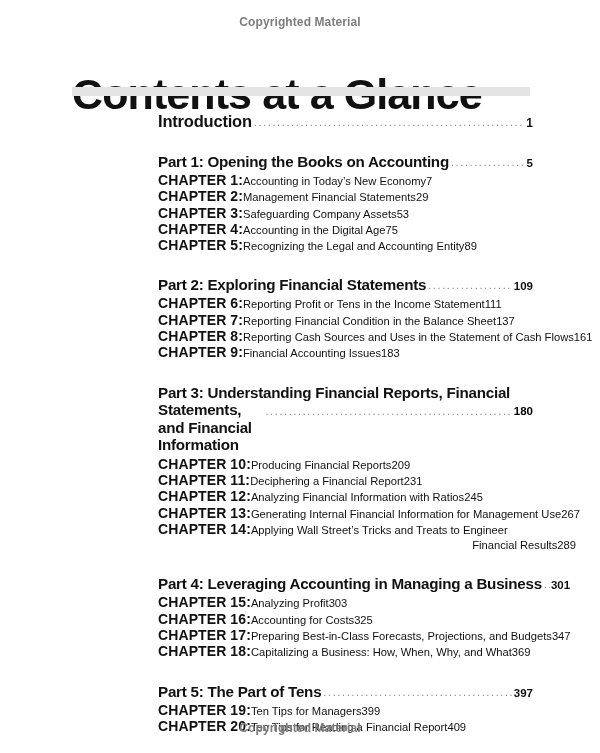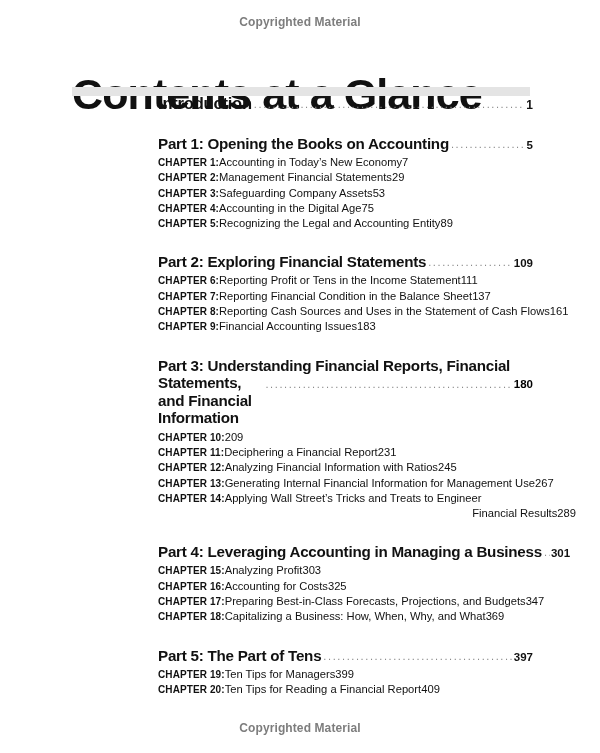--- a/index.html
+++ b/index.html
@@ -50,21 +50,21 @@
     top: 87px;
     width: 458px;
     height: 9px;
     background: #e4e4e4;
   }
 
   
   .toc {
     position: absolute;
     left: 158px;
-    top: 94px;
+    top: 112px;
     width: 375px;
   }
 
   
   .row {
     display: flex;
     align-items: baseline;
     width: 100%;
   }
   .row .leader {
@@ -142,21 +142,21 @@
 
   
   .chap {
     display: flex;
     align-items: baseline;
     width: 100%;
     line-height: 15.3px;
   }
   .chap .cnum {
     flex: 0 0 39px;
-    font-size: 10px;
+    font-size: 14px;
     font-weight: bold;
     letter-spacing: 0.1px;
     color: #111;
     text-transform: uppercase;
     white-space: nowrap;
   }
   .chap.wide .cnum { flex-basis: 43px; }
   .chap .ctitle {
     flex: 0 0 auto;
     font-size: 11.2px;
@@ -280,20 +280,21 @@
     <div class="part-wrap">
       <div class="line1">Part 3: Understanding Financial Reports, Financial</div>
       <div class="row">
         <span class="line1">Statements, and Financial Information</span>
         <span class="leader"></span>
         <span class="pg" style="font-size:11.5px;font-weight:bold;">180</span>
       </div>
     </div>
     <div class="chap wide">
       <span class="cnum">CHAPTER 10:</span>
+      <span class="ctitle">Producing Financial Reports</span>
       <span class="leader"></span>
       <span class="pg">209</span>
     </div>
     <div class="chap wide">
       <span class="cnum">CHAPTER 11:</span>
       <span class="ctitle">Deciphering a Financial Report</span>
       <span class="leader"></span>
       <span class="pg">231</span>
     </div>
     <div class="chap wide">

